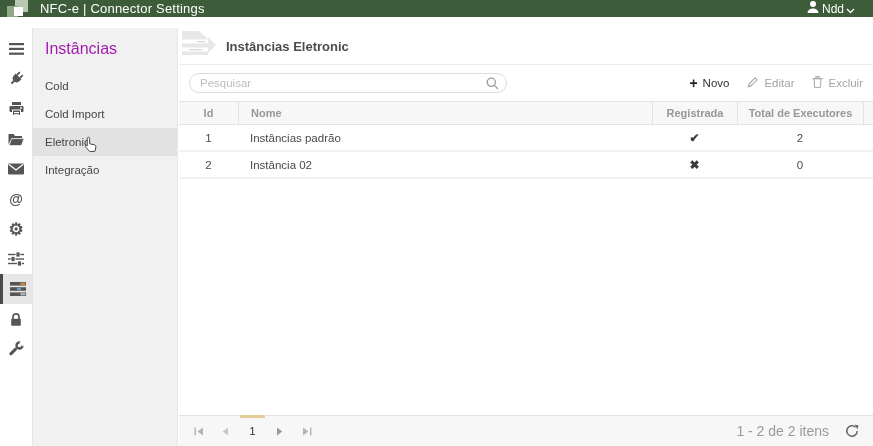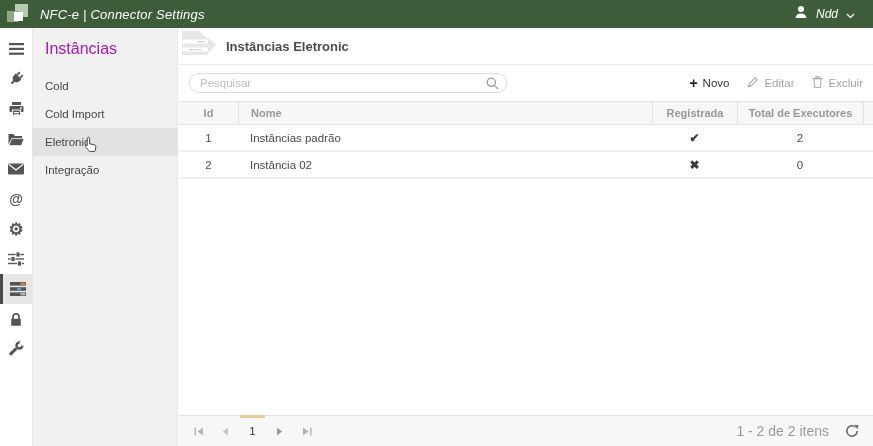--- a/index.html
+++ b/index.html
@@ -1,23 +1,23 @@
 <!DOCTYPE html>
 <html><head>
 <meta charset="utf-8">
 <style>
   * { margin:0; padding:0; box-sizing:border-box; }
   html,body { width:873px; height:446px; overflow:hidden; font-family:"Liberation Sans", sans-serif; background:#fff; }
-  .topbar { position:absolute; top:0; left:0; right:0; height:28px; background:#3d5c39; display:flex; align-items:center; color:#fff;font-style:italic; }
+  .topbar { position:absolute; top:0; left:0; right:0; height:17px; background:#3d5c39; display:flex; align-items:center; color:#fff; }
   .logo { position:relative; width:24px; height:22px; margin-left:6px; }
   .logo .sq1 { position:absolute; left:9px; top:1px; width:13px; height:13px; background:#b7c9b0; }
   .logo .sq2 { position:absolute; left:1px; top:8px; width:11px; height:11px; background:#8ea888; }
   .logo .sq3 { position:absolute; left:8px; top:9px; width:9px; height:9px; background:#ffffff; }
   .app-title { margin-left:10px; font-size:13px; letter-spacing:.2px; }
-  .topbar-right { margin-left:auto; display:flex; align-items:center; gap:8px; margin-right:18px;text-align:center; }
+  .topbar-right { margin-left:auto; display:flex; align-items:center; gap:2px; margin-right:18px;text-align:center; }
   .user-name { font-size:12px; }
   .icon-strip { position:absolute; left:0; top:28px; bottom:0; width:33px; background:#fff; border-right:1px solid #e5e5e5; padding-top:6px; }
   .nav-item { height:30px; display:flex; align-items:center; justify-content:center; color:#555; }
   .nav-item.active { background:#e6e6e6; border-left:3px solid #4a4a4a; }
   .glyph-at { font-size:14px; font-weight:700; color:#555; }
   .glyph-gear { font-size:17px; color:#555; -webkit-text-stroke:.6px #555; line-height:1; }
   .side-panel { position:absolute; left:33px; top:28px; bottom:0; width:145px; background:#f1f1f1; border-right:1px solid #e7e7e7; }
   .side-heading { font-size:16px; color:#a21caf; padding:12px 12px 14px 12px; }
   .side-item { position:relative; font-size:11.5px; color:#464646; padding:8px 12px; cursor:pointer; }
   .side-item.active { background:#e2e2e2; }

